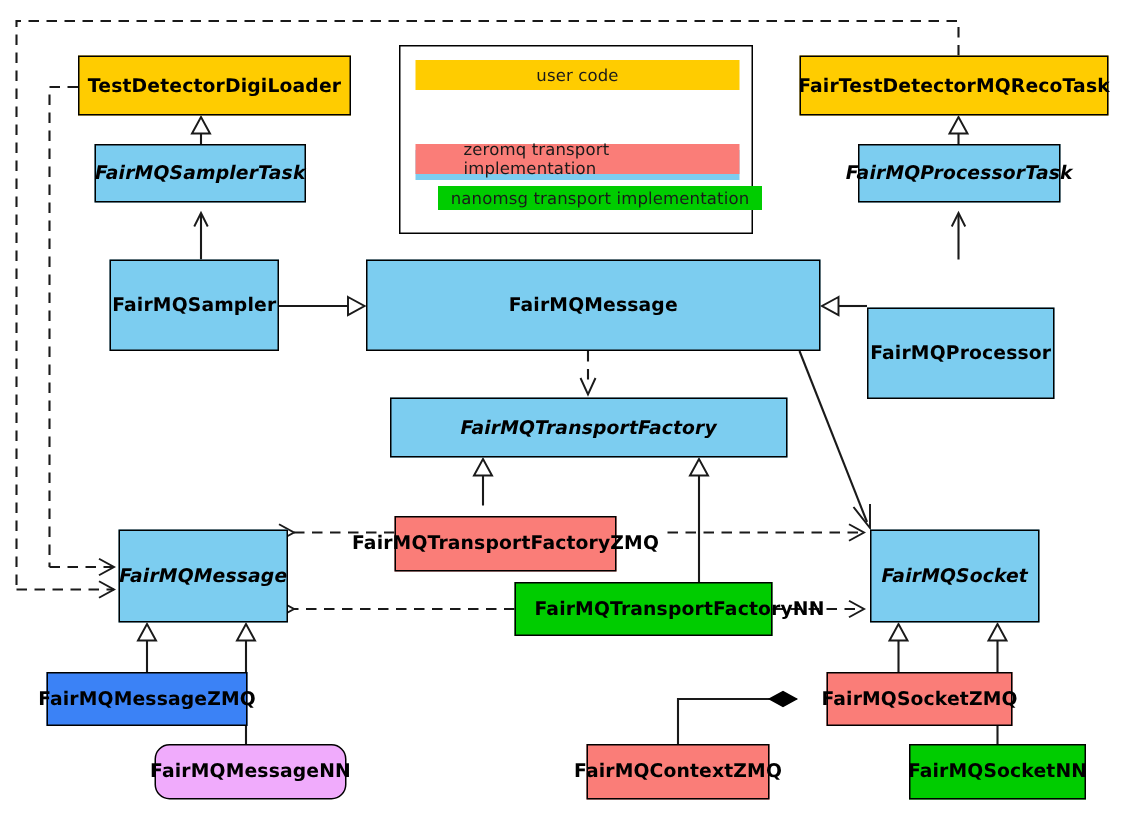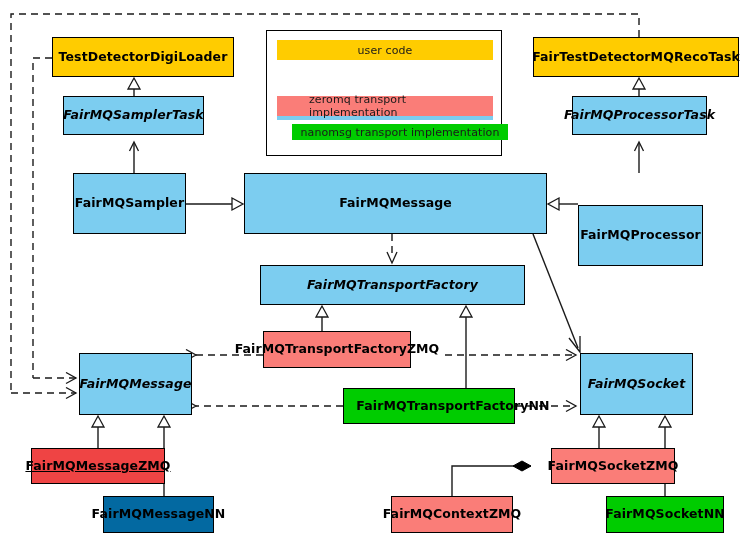--- a/index.html
+++ b/index.html
@@ -197,36 +197,36 @@
       </div>
       <div class="node" style="left: 244px; top: 173px; width: 303px; height: 61px; background: rgb(124, 205, 240);">
         <span>FairMQMessage</span>
       </div>
       <div class="node" style="left: 578px; top: 173px; width: 125px; height: 61px; background: rgb(124, 205, 240); margin-top: 32px;">
         <span>FairMQProcessor</span>
       </div>
       <div class="node abstract" style="left: 260px; top: 265px; width: 265px; height: 40px; background: rgb(124, 205, 240);">
         <span>FairMQTransportFactory</span>
       </div>
-      <div class="node" style="left: 263px; top: 331px; width: 148px; height: 37px; background: rgb(250, 125, 120);">
+      <div class="node" style="left: 263px; top: 344px; width: 148px; height: 37px; background: rgb(250, 125, 120);">
         <span>FairMQTransportFactoryZMQ</span>
       </div>
       <div class="node" style="left: 343px; top: 388px; width: 172px; height: 36px; background: rgb(0, 204, 0); padding-left: 48px;">
         <span>FairMQTransportFactoryNN</span>
       </div>
       <div class="node abstract" style="left: 79px; top: 353px; width: 113px; height: 62px; background: rgb(124, 205, 240);">
         <span>FairMQMessage</span>
       </div>
       <div class="node abstract" style="left: 580px; top: 353px; width: 113px; height: 62px; background: rgb(124, 205, 240);">
         <span>FairMQSocket</span>
       </div>
-      <div class="node" style="left: 31px; top: 448px; width: 134px; height: 36px; background: #ef4444; text-decoration: underline;">
+      <div class="node" style="left: 31px; top: 448px; width: 134px; height: 36px; background: #3b82f6;">
         <span>FairMQMessageZMQ</span>
       </div>
-      <div class="node" style="left: 103px; top: 496px; width: 111px; height: 37px; background: #0369a1;">
+      <div class="node" style="left: 103px; top: 496px; width: 128px; height: 37px; background: #f0abfc; border-radius: 10px;">
         <span>FairMQMessageNN</span>
       </div>
       <div class="node" style="left: 551px; top: 448px; width: 124px; height: 36px; background: rgb(250, 125, 120);">
         <span>FairMQSocketZMQ</span>
       </div>
       <div class="node" style="left: 606px; top: 496px; width: 118px; height: 37px; background: rgb(0, 204, 0);">
         <span>FairMQSocketNN</span>
       </div>
       <div class="node" style="left: 391px; top: 496px; width: 122px; height: 37px; background: rgb(250, 125, 120);">
         <span>FairMQContextZMQ</span>

